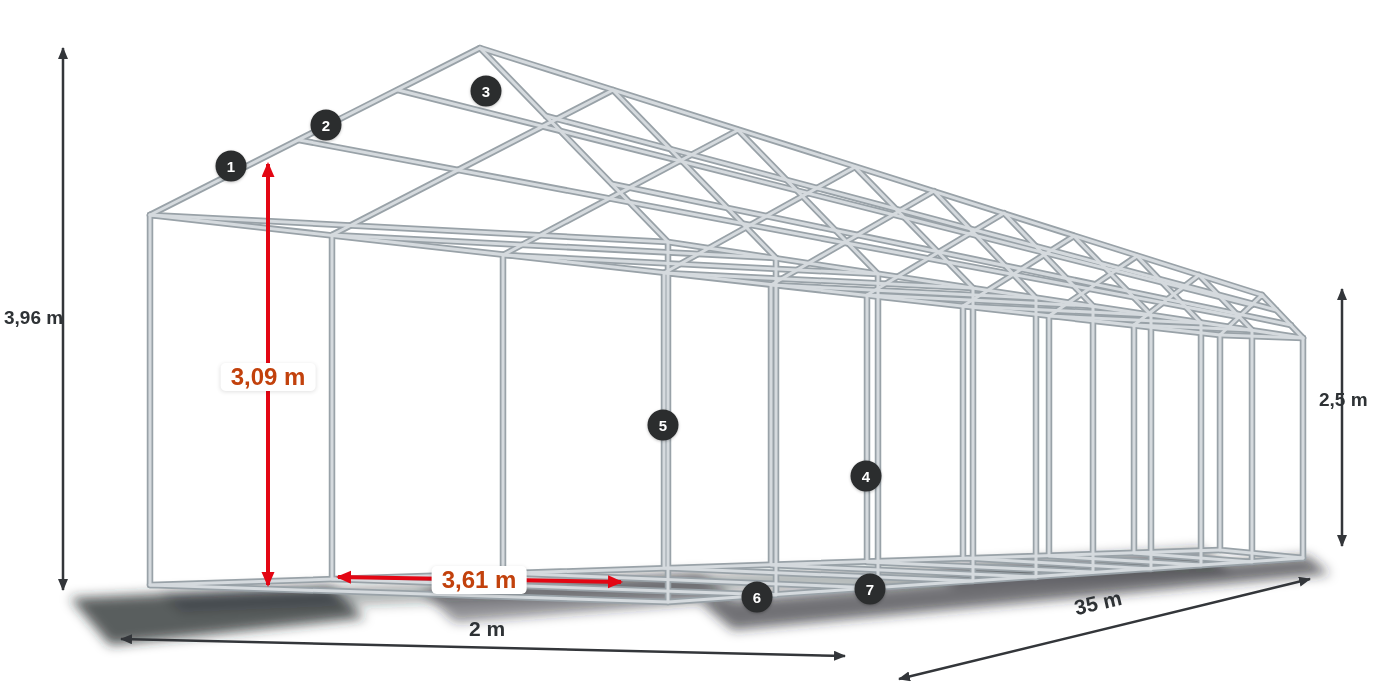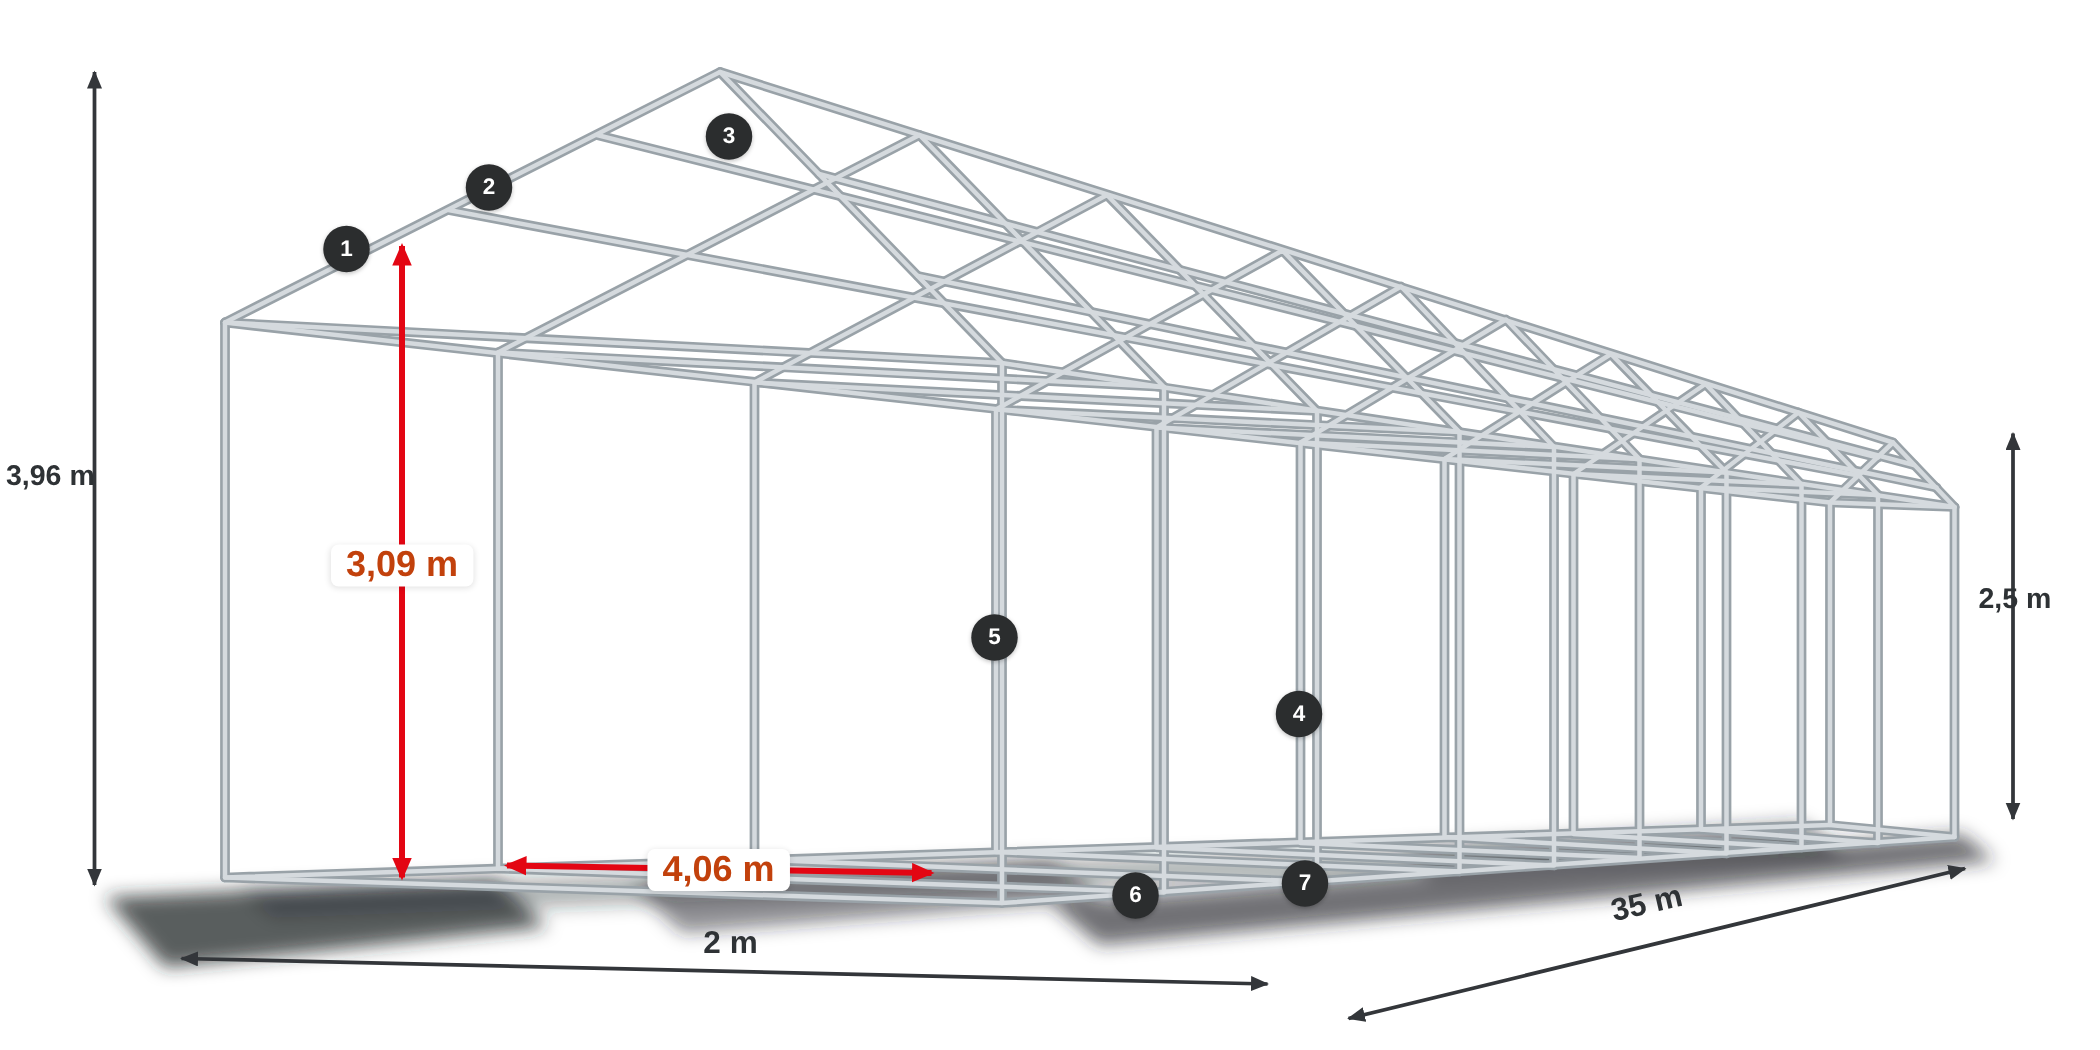--- a/index.html
+++ b/index.html
@@ -129,21 +129,21 @@
   <div class="dim-label" style="left:4px; top:307px; font-size:19px;">3,96 m</div>
 
   <div class="dim-label" style="left:1298px; top:389px; font-size:19px;margin-left:21px;">2,5 m</div>
 
   <div class="dim-label" style="left:487px; top:629px; transform:translate(-50%,-50%); font-size:21px;">2 m</div>
 
   <div class="dim-label" style="left:1098px; top:603px; transform:translate(-50%,-50%) rotate(-13deg); font-size:21px;">35 m</div>
 
   <div class="dim-label red" style="left:268px; top:377px;">3,09 m</div>
 
-  <div class="dim-label red" style="left:479px; top:580px;">4,06 m</div>
+  <div class="dim-label red" style="left:479px; top:580px;">3,61 m</div>
 
   <div class="badge" style="left:231px; top:166px;">1</div>
   <div class="badge" style="left:326px; top:125px;">2</div>
   <div class="badge" style="left:486px; top:91px;">3</div>
   <div class="badge" style="left:866px; top:476px;">4</div>
   <div class="badge" style="left:663px; top:425px;">5</div>
   <div class="badge" style="left:757px; top:597px;">6</div>
   <div class="badge" style="left:870px; top:589px;">7</div>
 
 </div>

